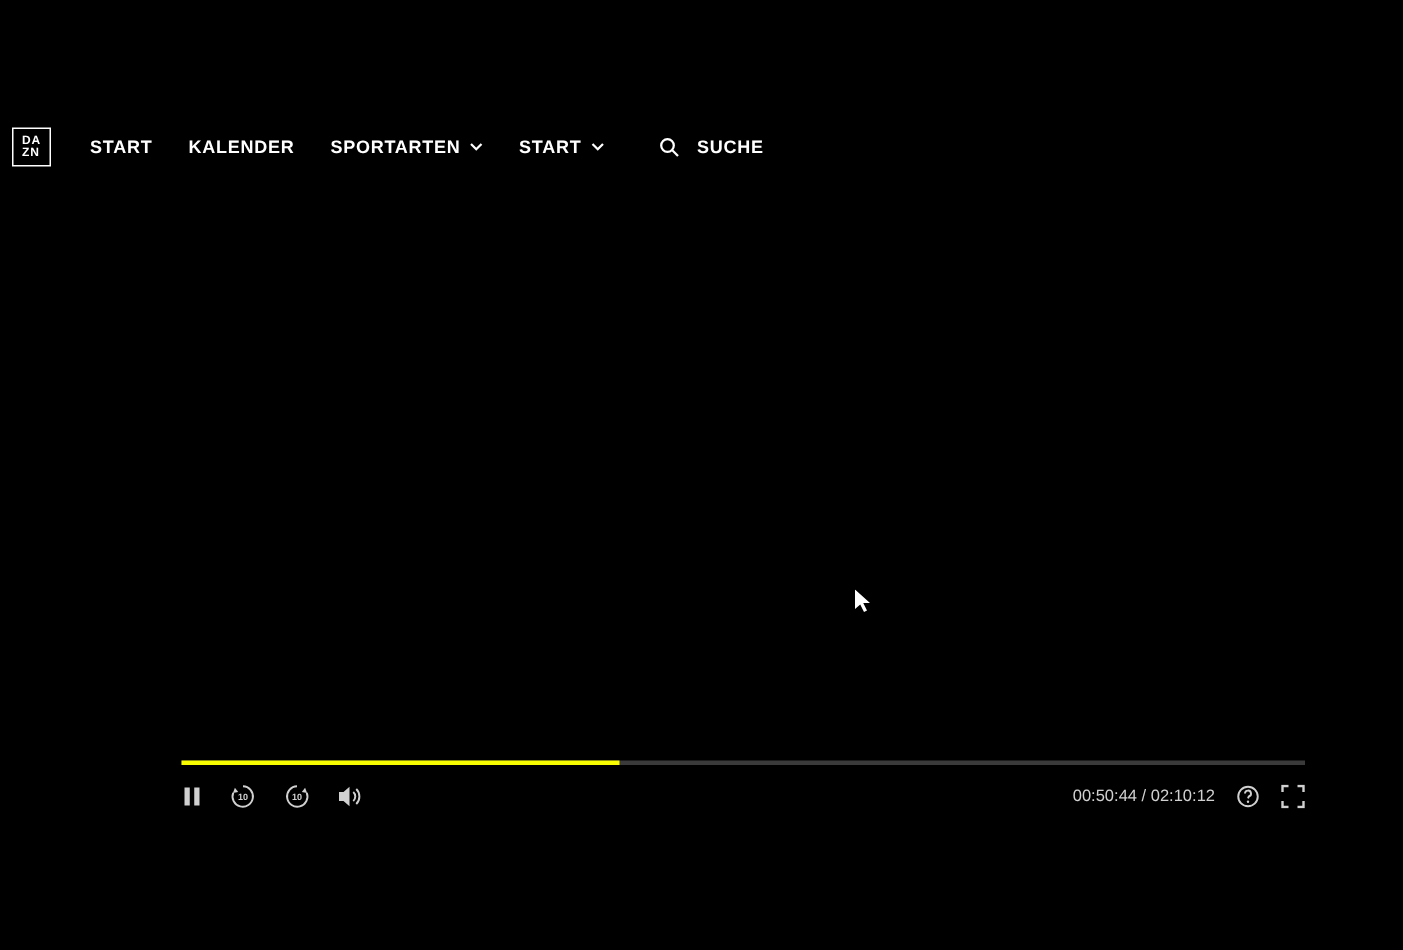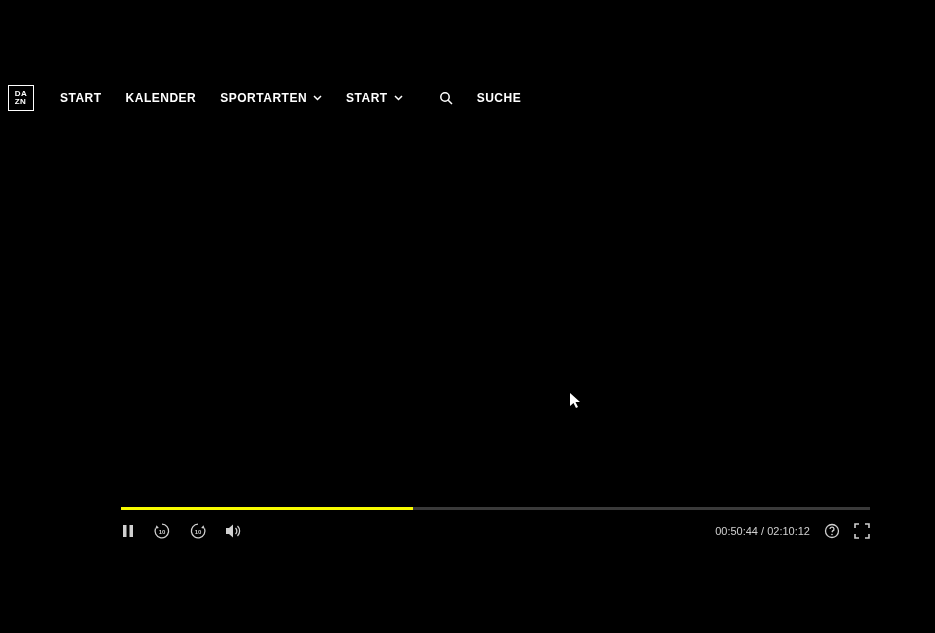--- a/index.html
+++ b/index.html
@@ -59,21 +59,21 @@
     }
     .chevron-down {
       display: inline-block;
     }
     .chevron-down svg {
       display: block;
     }
     .search-wrap {
       display: flex;
       align-items: center;
-      gap: 24px;
+      gap: 12px;
       margin-left: 12px;
       cursor: pointer;
     }
     .search-icon svg {
       display: block;
     }
     .search-label {
       font-size: 12px;
       font-weight: 800;
       letter-spacing: 0.5px;

